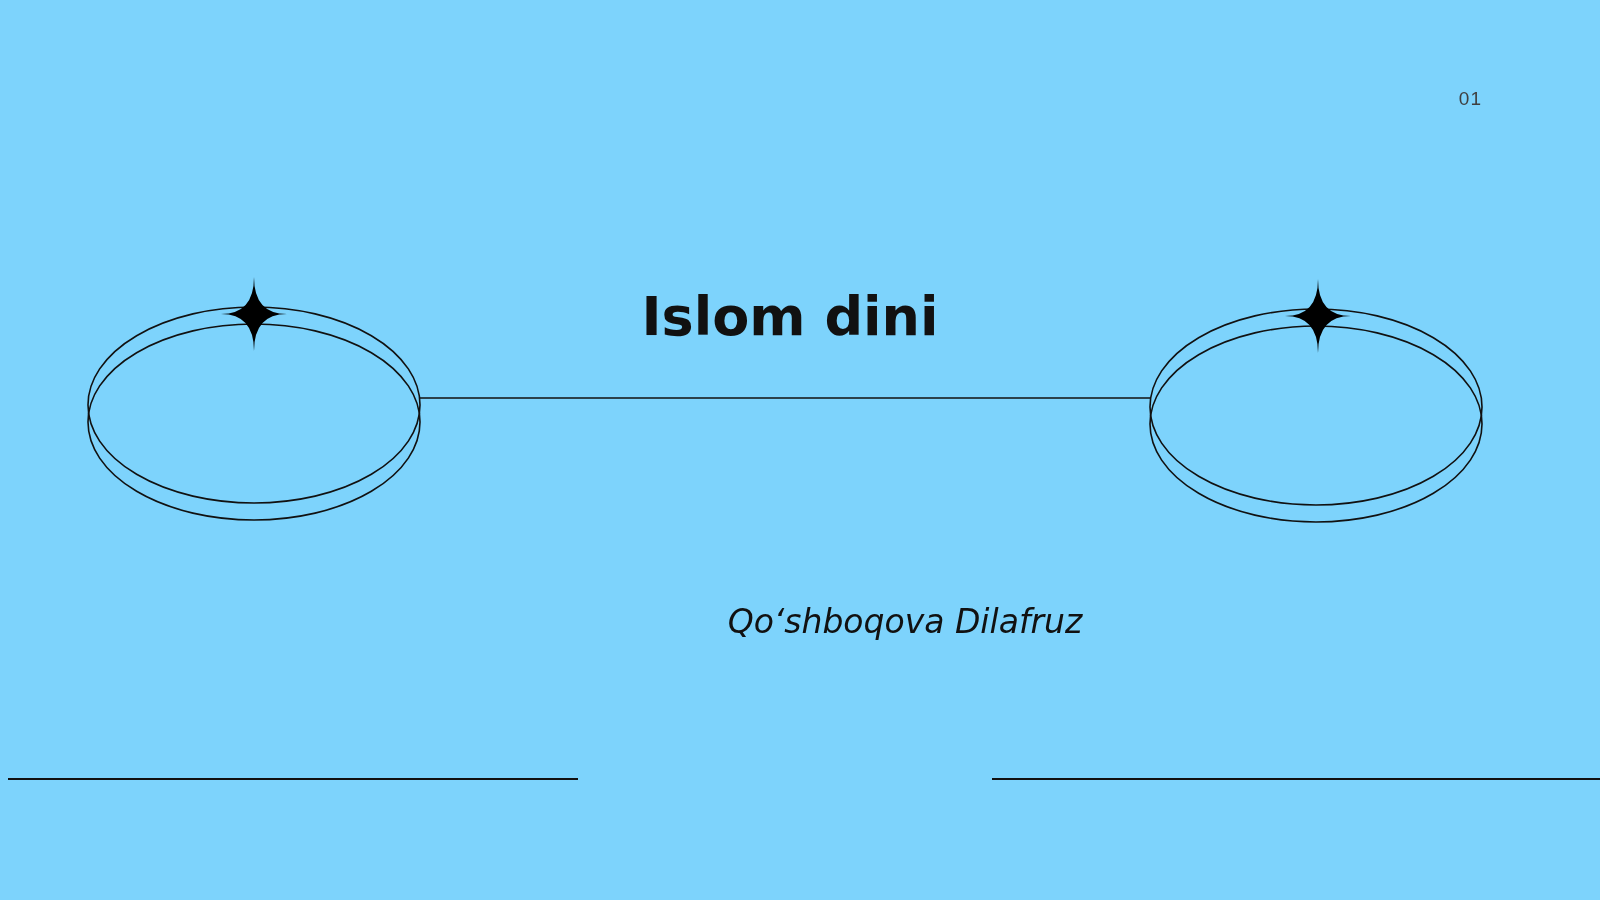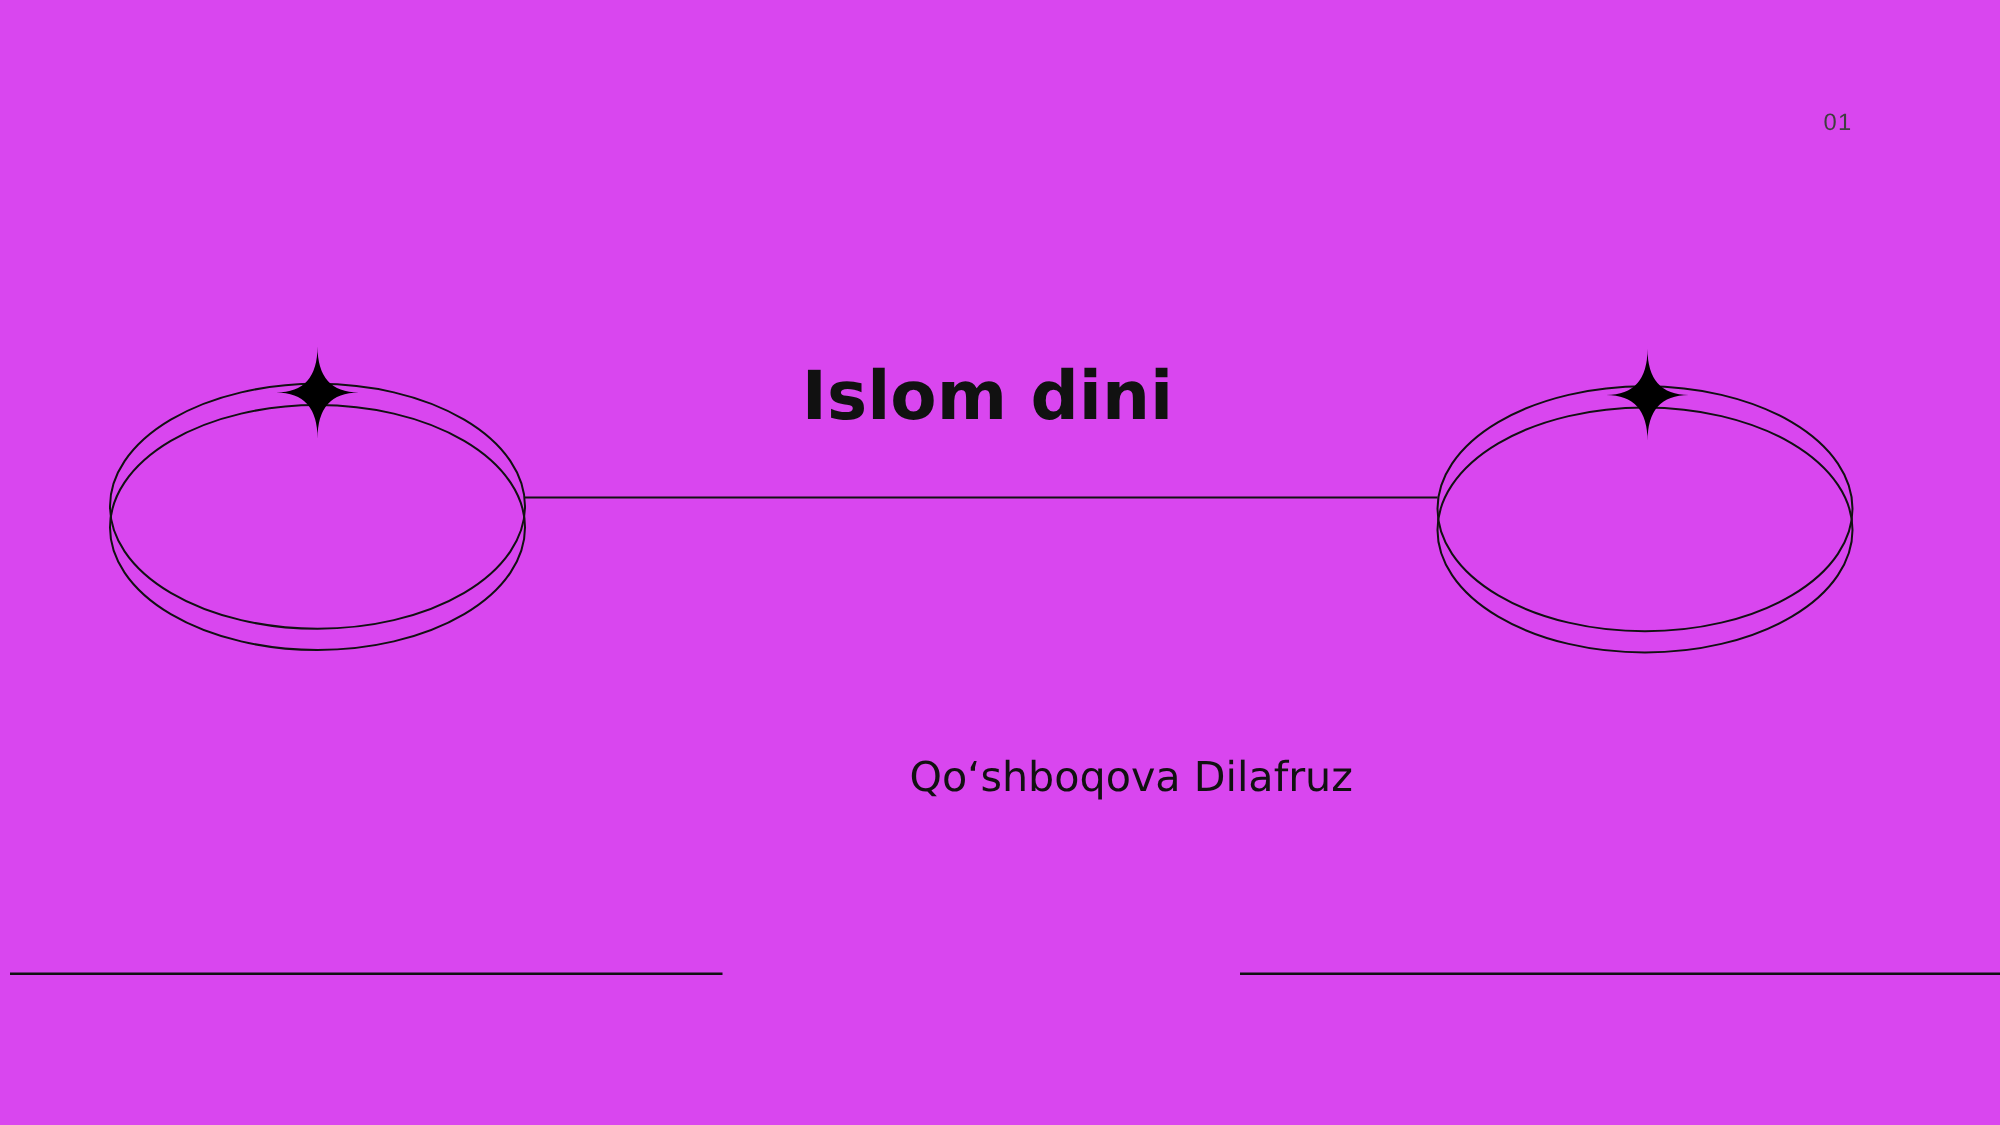--- a/index.html
+++ b/index.html
@@ -4,21 +4,21 @@
 <style>
   html, body {
     margin: 0;
     padding: 0;
     background: #ffffff;
   }
   .slide {
     position: relative;
     width: 1600px;
     height: 900px;
-    background: #d946ef;
+    background: #7dd3fc;
     overflow: hidden;
     font-family: "Liberation Sans", sans-serif;
     color: #111111;
   }
   .deco {
     position: absolute;
     top: 0;
     left: 0;
     width: 1600px;
     height: 900px;
@@ -44,20 +44,21 @@
     color: #111111;
     white-space: nowrap;
     font-family: "DejaVu Sans", "Liberation Sans", sans-serif;
   }
   .author {
     position: absolute;
     top: 602px;
     left: 905px;
     transform: translateX(-50%);
     font-size: 33px;
+    font-style: italic;
     color: #111111;
     white-space: nowrap;
     font-family: "DejaVu Sans", "Liberation Sans", sans-serif;
   }
 </style>
 </head>
 <body>
 
 <div class="slide">
 

